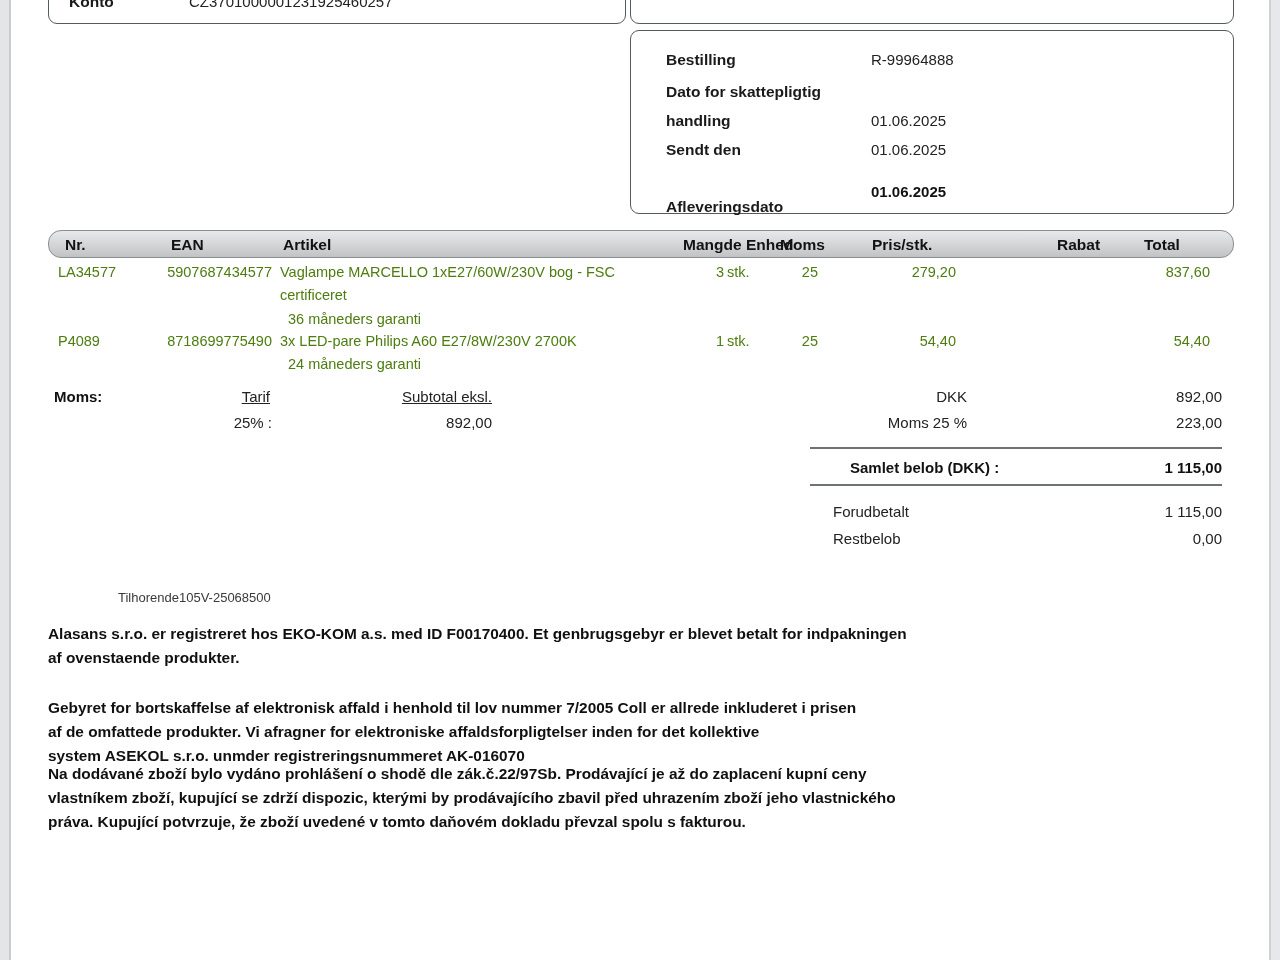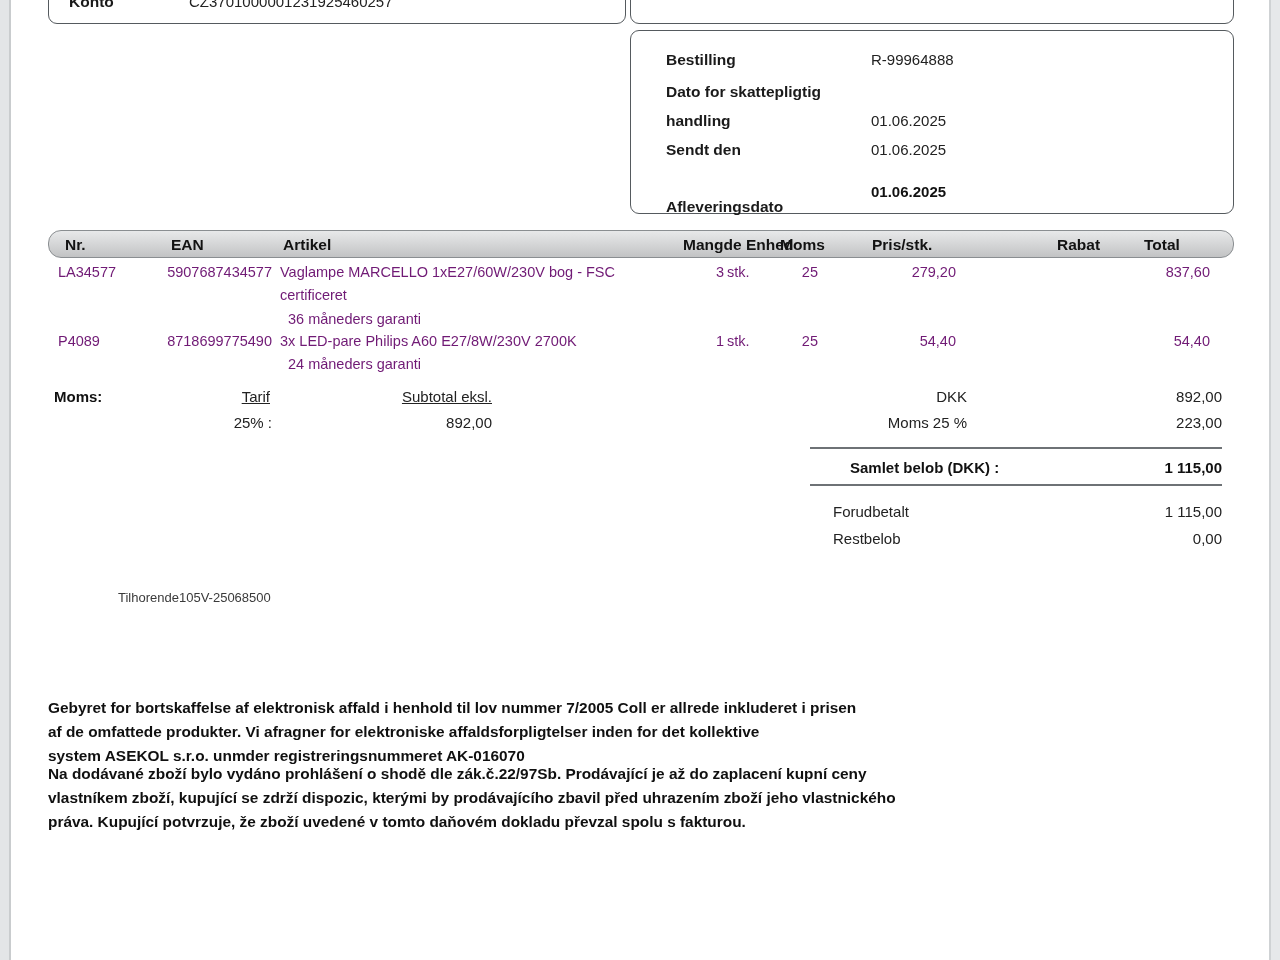--- a/index.html
+++ b/index.html
@@ -114,21 +114,21 @@
     font-weight: bold;
     font-size: 15.5px;
     color: #121212;
     top: 5px;
     white-space: nowrap;
   }
 
   .item-cell {
     position: absolute;
     font-size: 14.5px;
-    color: #701a75;
+    color: #4d7c0f;
     white-space: nowrap;
   }
   .item-cell.r { text-align: right; }
 
   
   .sum-text {
     position: absolute;
     font-size: 15px;
     color: #222;
     white-space: nowrap;
@@ -247,20 +247,22 @@
   <div class="rule" style="left:810px; top:484px; width:412px;"></div>
 
   <div class="sum-text" style="left:833px; top:503px;">Forudbetalt</div>
   <div class="sum-text r" style="left:1080px; top:503px; width:142px;">1 115,00</div>
 
   <div class="sum-text" style="left:833px; top:530px;">Restbelob</div>
   <div class="sum-text r" style="left:1080px; top:530px; width:142px;">0,00</div>
 
   <div id="tilhorende" style="left:118px; top:590px;">Tilhorende105V-25068500</div>
 
+  <div class="foot-p" style="left:48px; top:622px; width:1010px;">Alasans s.r.o. er registreret hos EKO-KOM a.s. med ID F00170400. Et genbrugsgebyr er blevet betalt for indpakningen
+af ovenstaende produkter.</div>
 
   <div class="foot-p" style="left:48px; top:674px; width:1010px;margin-top:22px;">Gebyret for bortskaffelse af elektronisk affald i henhold til lov nummer 7/2005 Coll er allrede inkluderet i prisen
 af de omfattede produkter. Vi afragner for elektroniske affaldsforpligtelser inden for det kollektive
 system ASEKOL s.r.o. unmder  registreringsnummeret AK-016070</div>
 
   <div class="foot-p" style="left:48px; top:762px; width:1020px;">Na dodávané zboží bylo vydáno prohlášení o shodě dle zák.č.22/97Sb. Prodávající je až do zaplacení kupní ceny
 vlastníkem zboží, kupující se zdrží dispozic, kterými by prodávajícího zbavil před uhrazením zboží jeho vlastnického
  práva. Kupující potvrzuje, že zboží uvedené v tomto daňovém dokladu převzal spolu s fakturou.</div>
 
 </div>

